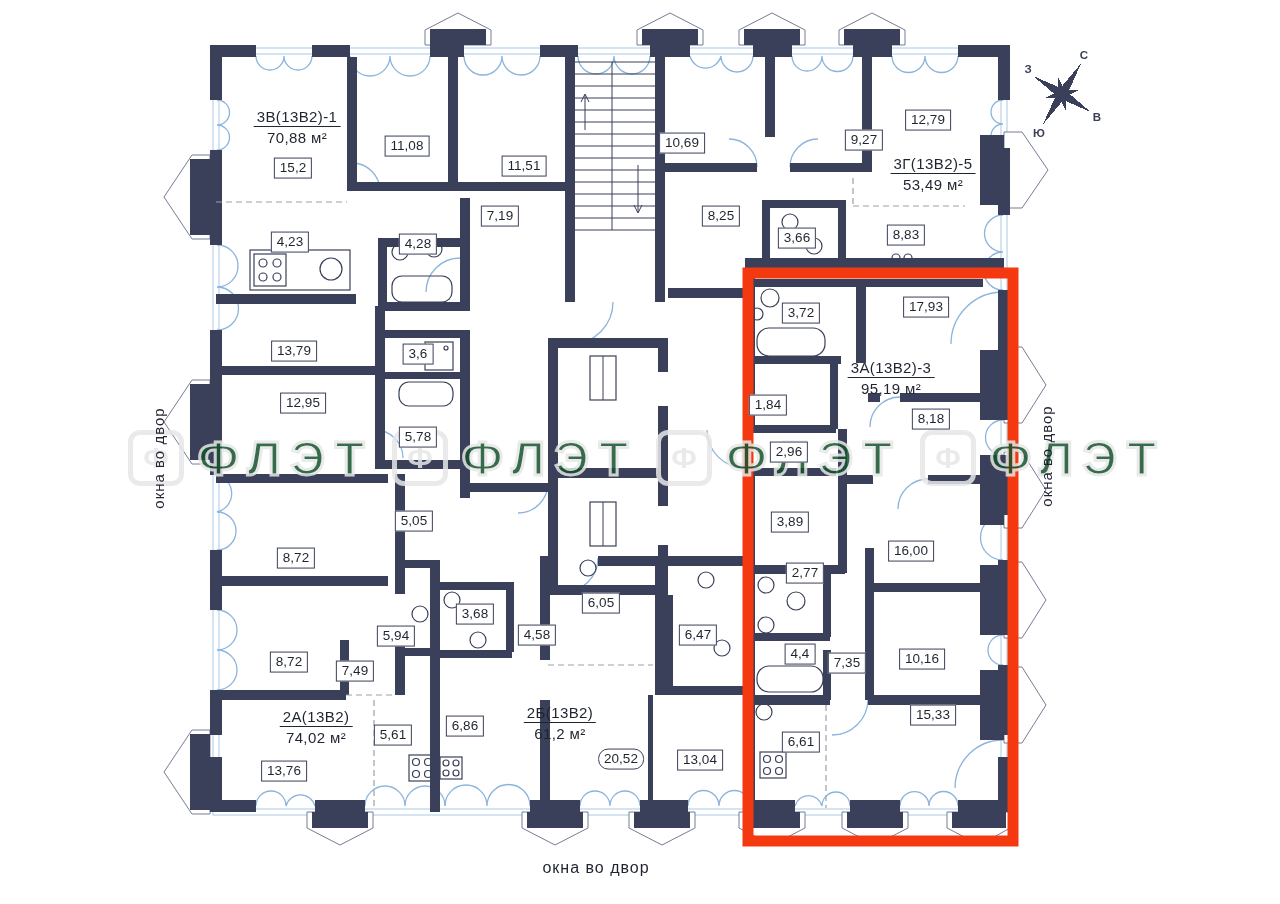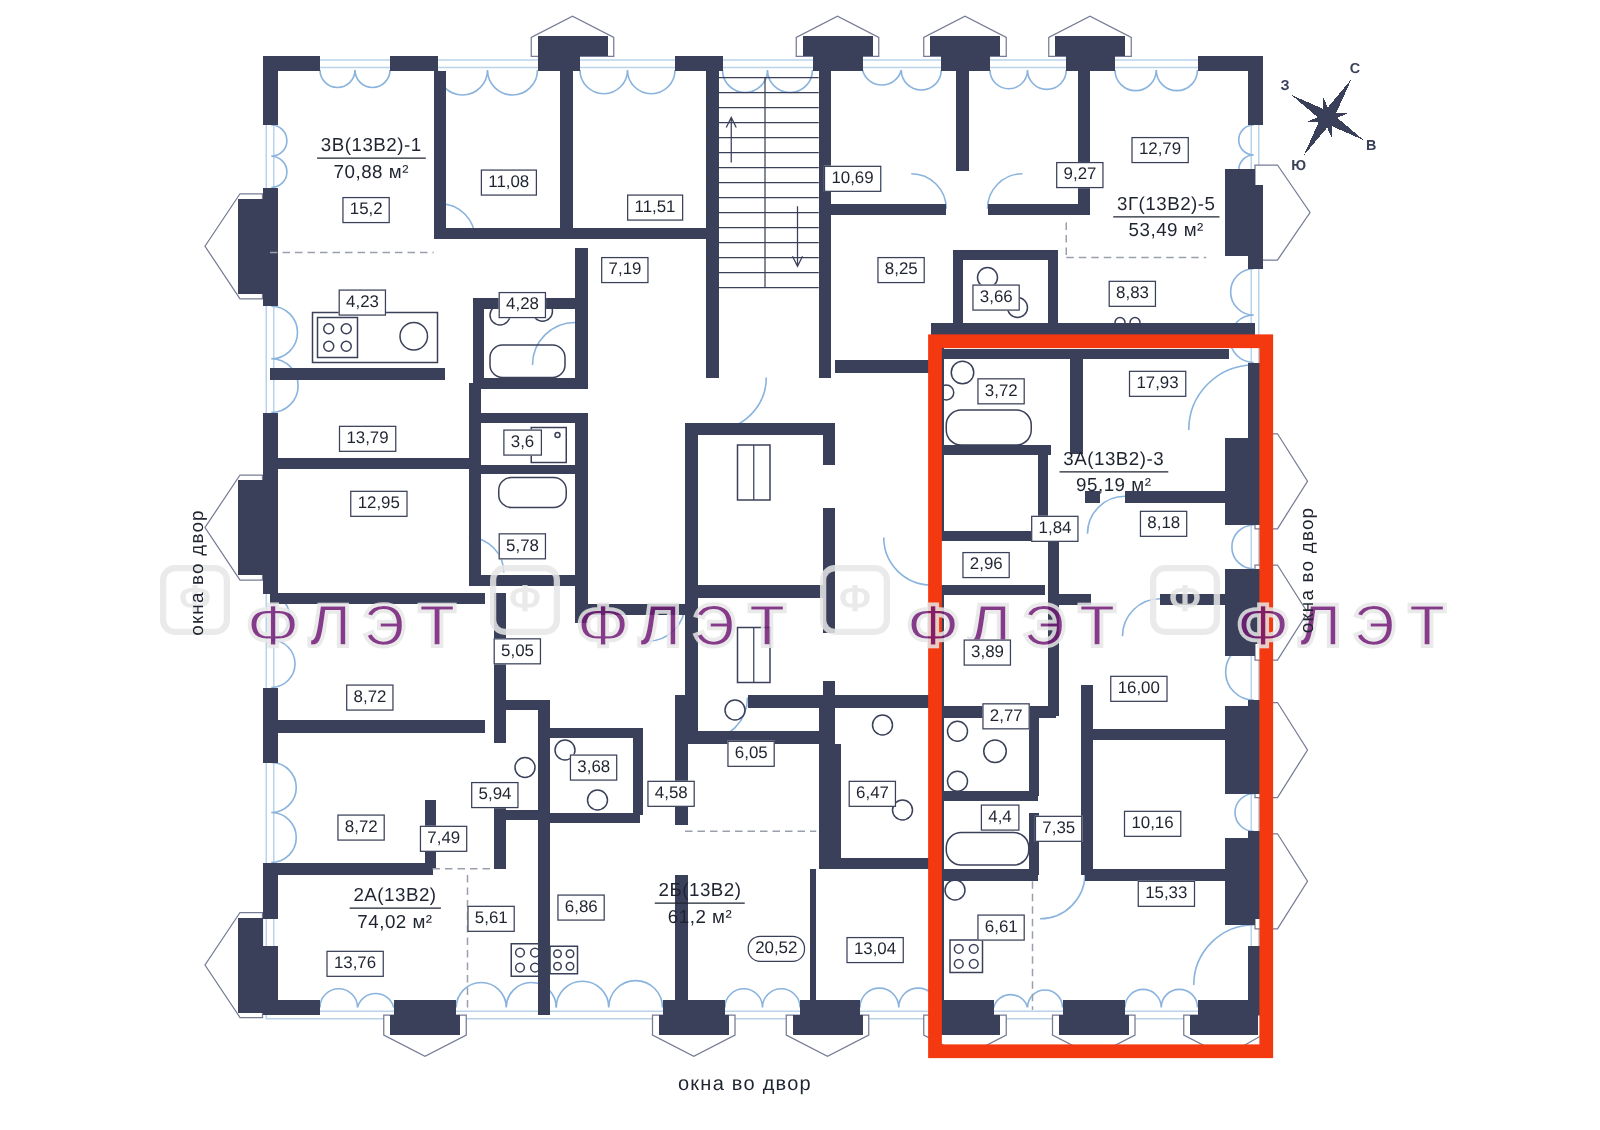--- a/index.html
+++ b/index.html
@@ -24,21 +24,21 @@
   .apt-label .apt-area{display:block;margin-top:2px;white-space:nowrap;}
   .side-label{position:absolute;font-size:15px;letter-spacing:1px;white-space:nowrap;z-index:4;}
   .side-label.vert{transform:translate(-50%,-50%) rotate(-90deg);}
   .side-label.horiz{transform:translate(-50%,-50%);font-size:16px;}
   .compass-letter{position:absolute;font-size:11.5px;font-weight:bold;
       transform:translate(-50%,-50%);color:var(--wall,#3a4059);z-index:4;}
   .wm{position:absolute;display:flex;align-items:center;gap:14px;z-index:1;opacity:.85;}
   .wm-icon{width:46px;height:46px;border-radius:12px;border:5px solid var(--watermark,#e6e6e6);
       display:flex;align-items:center;justify-content:center;font-size:30px;font-weight:bold;
       color:var(--watermark,#e6e6e6);}
-  .wm-text{font-size:48px;font-weight:bold;letter-spacing:10px;color:#701a75;margin-top:44px;
+  .wm-text{font-size:48px;font-weight:bold;letter-spacing:10px;color:#14532d;
       -webkit-text-stroke:3px var(--watermark,#e6e6e6);}
 </style>
 </head>
 <body>
 
 <div id="stage">
 
   <div id="wm-layer">
       <div class="wm" style="left: 128px; top: 430px;">
         <span class="wm-icon">Ф</span>
@@ -399,21 +399,21 @@
       <div class="room-label" style="left: 393px; top: 735px;">5,61</div>
       <div class="room-label" style="left: 465px; top: 726px;">6,86</div>
       <div class="room-label" style="left: 284px; top: 771px;">13,76</div>
       <div class="room-label" style="left: 537px; top: 635px;">4,58</div>
       <div class="room-label" style="left: 601px; top: 603px;">6,05</div>
       <div class="room-label" style="left: 698px; top: 635px;">6,47</div>
       <div class="room-label" style="left: 621px; top: 759px; border-radius: 10px;">20,52</div>
       <div class="room-label" style="left: 678px; top: 760px; margin-left: 22px;">13,04</div>
       <div class="room-label" style="left: 801px; top: 313px;">3,72</div>
       <div class="room-label" style="left: 926px; top: 307px;">17,93</div>
-      <div class="room-label" style="left: 844px; top: 405px; margin-top: 18px;">1,84</div>
+      <div class="room-label" style="left: 768px; top: 405px;">1,84</div>
       <div class="room-label" style="left: 931px; top: 419px;">8,18</div>
       <div class="room-label" style="left: 789px; top: 452px;">2,96</div>
       <div class="room-label" style="left: 790px; top: 522px;">3,89</div>
       <div class="room-label" style="left: 911px; top: 551px;">16,00</div>
       <div class="room-label" style="left: 805px; top: 573px;">2,77</div>
       <div class="room-label" style="left: 847px; top: 615px; margin-top: 48px;">7,35</div>
       <div class="room-label" style="left: 800px; top: 654px;">4,4</div>
       <div class="room-label" style="left: 922px; top: 659px;">10,16</div>
       <div class="room-label" style="left: 933px; top: 715px;">15,33</div>
       <div class="room-label" style="left: 801px; top: 742px;">6,61</div>

